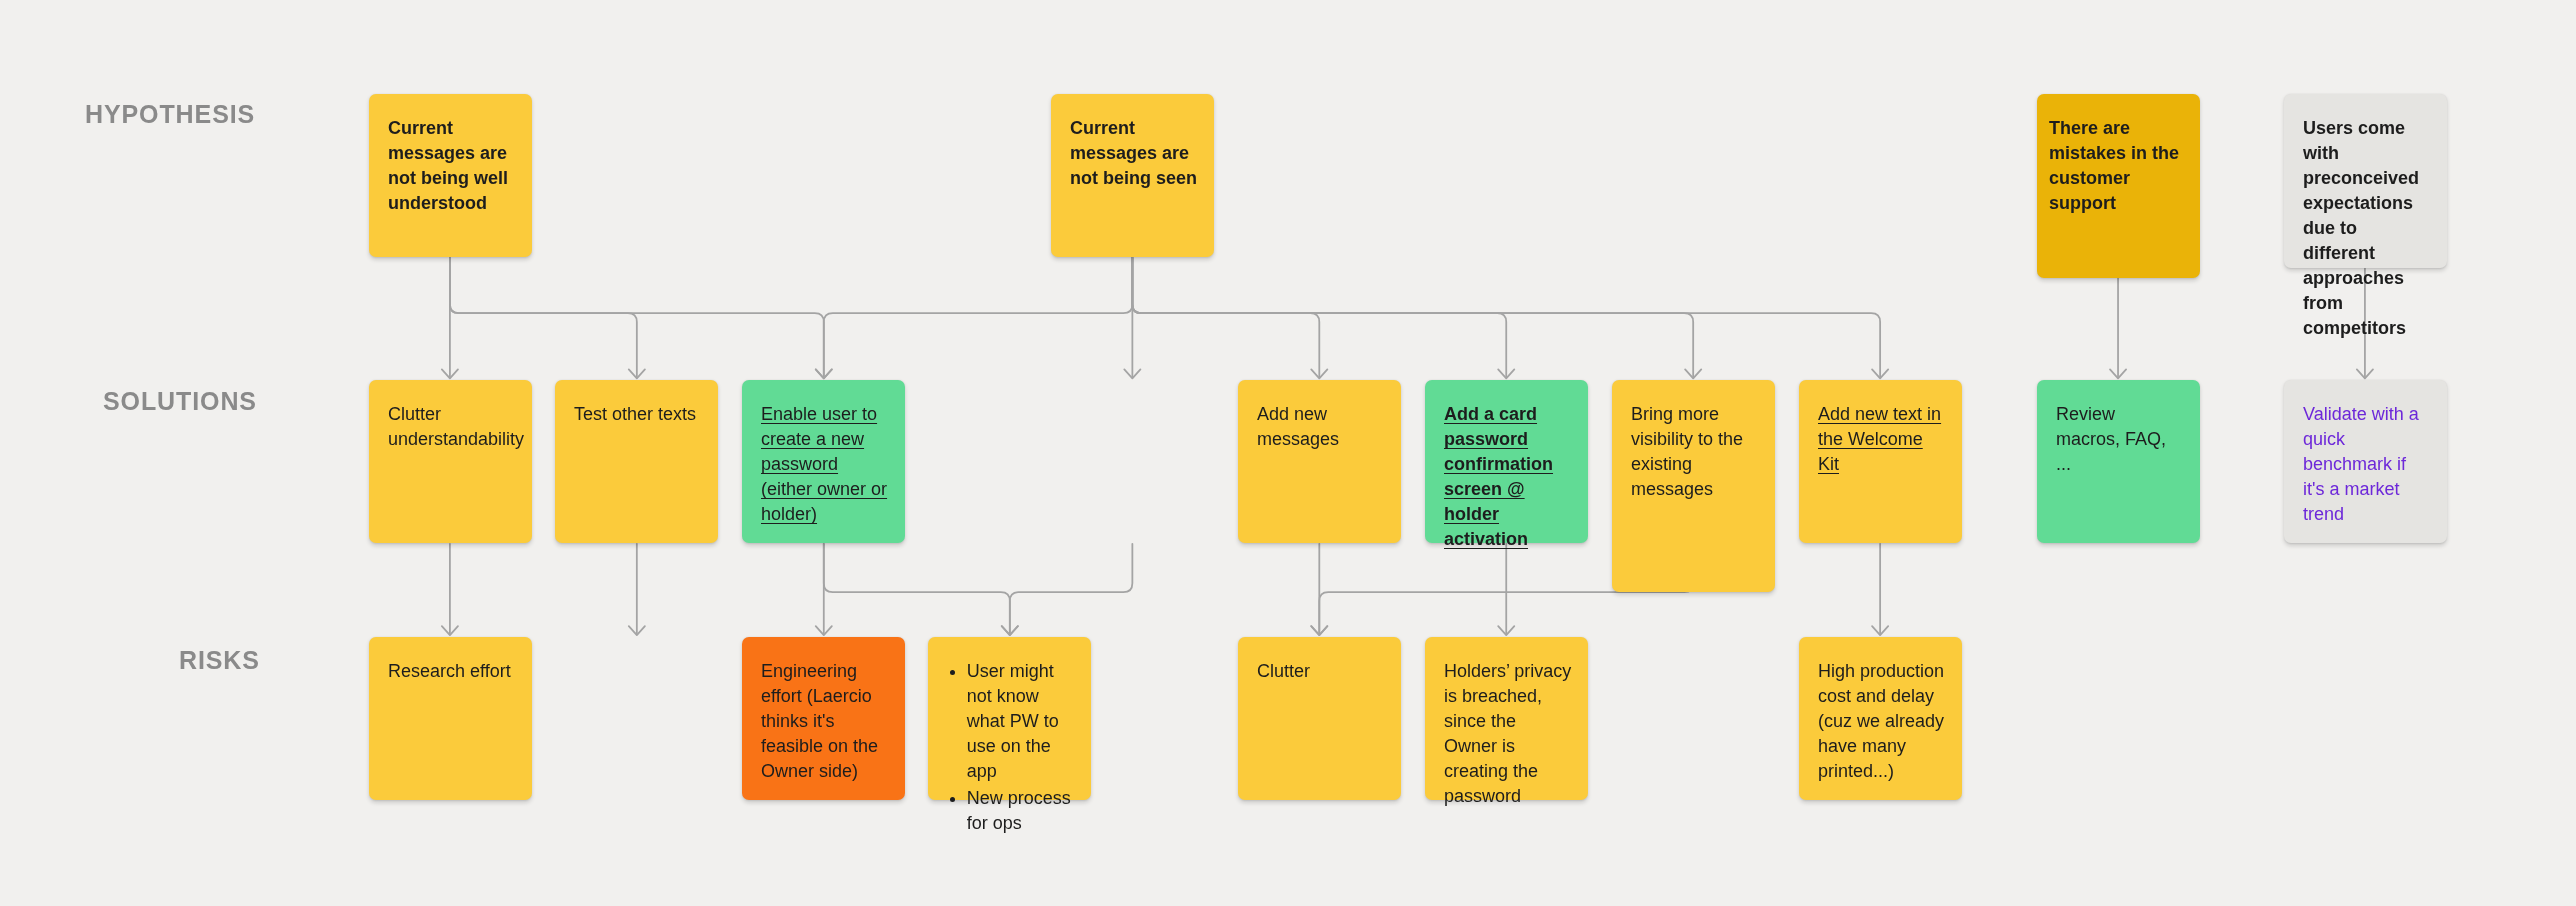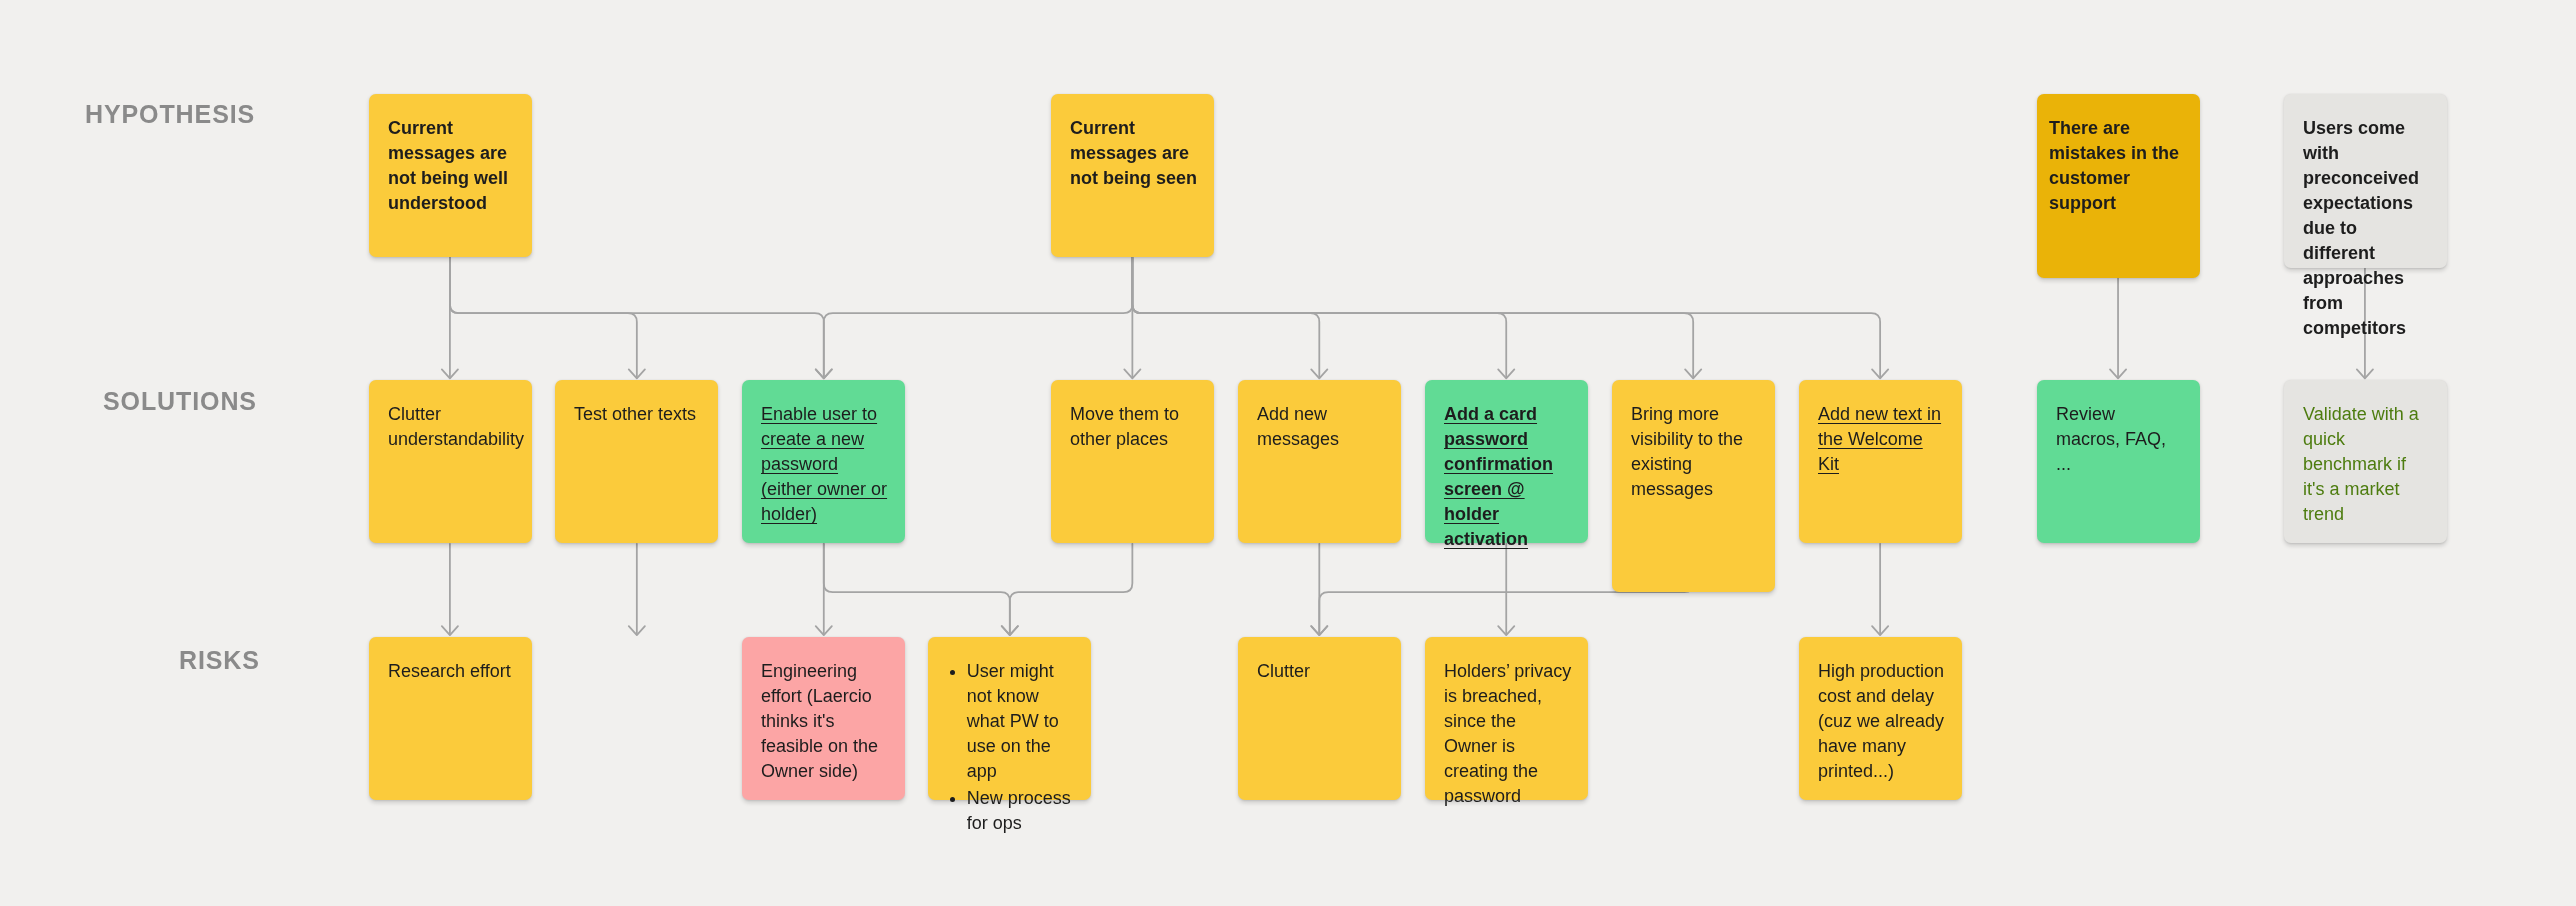--- a/index.html
+++ b/index.html
@@ -79,29 +79,28 @@
   <div class="row-label" id="label-0" style="left: 85px; top: 100px; color: rgb(138, 138, 138);">HYPOTHESIS</div>
   <div class="row-label" id="label-1" style="left: 103px; top: 387px; color: rgb(138, 138, 138);">SOLUTIONS</div>
   <div class="row-label" id="label-2" style="left: 179px; top: 646px; color: rgb(138, 138, 138);">RISKS</div>
 <div class="note bold" style="left: 369px; top: 94px; width: 163px; height: 163px; background: rgb(251, 203, 59); color: rgb(29, 29, 29);"><span>Current messages are not being well understood</span></div>
     <div class="note bold" style="left: 1051px; top: 94px; width: 163px; height: 163px; background: rgb(251, 203, 59); color: rgb(29, 29, 29);"><span>Current messages are not being seen</span></div>
     <div class="note bold" style="left: 2037px; top: 94px; width: 163px; height: 184px; background: #eab308; color: rgb(29, 29, 29); padding-left: 12px;"><span>There are mistakes in the customer support</span></div>
     <div class="note bold" style="left: 2284px; top: 94px; width: 163px; height: 174px; background: rgb(229, 228, 225); color: rgb(29, 29, 29);"><span>Users come with preconceived expectations due to different approaches from competitors</span></div>
     <div class="note" style="left: 369px; top: 380px; width: 163px; height: 163px; background: rgb(251, 203, 59); color: rgb(29, 29, 29);"><span>Clutter understandability</span></div>
     <div class="note" style="left: 555px; top: 380px; width: 163px; height: 163px; background: rgb(251, 203, 59); color: rgb(29, 29, 29);"><span>Test other texts</span></div>
     <div class="note" style="left: 742px; top: 380px; width: 163px; height: 163px; background: rgb(97, 219, 149); color: rgb(29, 29, 29);"><span class="u">Enable user to create a new password (either owner or holder)</span></div>
-    <div class="note" style="left: 1051px; top: 380px; width: 163px; height: 163px; background: rgb(251, 203, 59); color: rgb(29, 29, 29);"><span>Move them to other places</span></div>
     <div class="note" style="left: 1238px; top: 380px; width: 163px; height: 163px; background: rgb(251, 203, 59); color: rgb(29, 29, 29);"><span>Add new messages</span></div>
     <div class="note" style="left: 1425px; top: 380px; width: 163px; height: 163px; background: rgb(97, 219, 149); color: rgb(29, 29, 29); font-weight: bold;"><span class="u">Add a card password confirmation screen @ holder activation</span></div>
     <div class="note" style="left: 1612px; top: 380px; width: 163px; height: 212px; background: rgb(251, 203, 59); color: rgb(29, 29, 29);"><span>Bring more visibility to the existing messages</span></div>
     <div class="note" style="left: 1799px; top: 380px; width: 163px; height: 163px; background: rgb(251, 203, 59); color: rgb(29, 29, 29);"><span class="u">Add new text in the Welcome Kit</span></div>
     <div class="note" style="left: 2037px; top: 380px; width: 163px; height: 163px; background: rgb(97, 219, 149); color: rgb(29, 29, 29);"><span>Review macros, FAQ, ...</span></div>
-    <div class="note" style="left: 2284px; top: 380px; width: 163px; height: 163px; background: rgb(229, 228, 225); color: #4d7c0f;"><span>Validate with a quick benchmark if it's a market trend</span></div>
+    <div class="note" style="left: 2284px; top: 380px; width: 163px; height: 163px; background: rgb(229, 228, 225); color: #6d28d9;"><span>Validate with a quick benchmark if it's a market trend</span></div>
     <div class="note" style="left: 369px; top: 637px; width: 163px; height: 163px; background: rgb(251, 203, 59); color: rgb(29, 29, 29);"><span>Research effort</span></div>
-    <div class="note" style="left: 742px; top: 637px; width: 163px; height: 163px; background: #fca5a5; color: rgb(29, 29, 29);"><span>Engineering effort (Laercio thinks it's feasible on the Owner side)</span></div>
+    <div class="note" style="left: 742px; top: 637px; width: 163px; height: 163px; background: #f97316; color: rgb(29, 29, 29);"><span>Engineering effort (Laercio thinks it's feasible on the Owner side)</span></div>
     <div class="note" style="left: 928px; top: 637px; width: 163px; height: 163px; background: rgb(251, 203, 59); color: rgb(29, 29, 29);">
       <ul>
         <li>User might not know what PW to use on the app</li>
         <li>New process for ops</li>
       </ul>
     </div>
     <div class="note" style="left: 1238px; top: 637px; width: 163px; height: 163px; background: rgb(251, 203, 59); color: rgb(29, 29, 29);"><span>Clutter</span></div>
     <div class="note" style="left: 1425px; top: 637px; width: 163px; height: 163px; background: rgb(251, 203, 59); color: rgb(29, 29, 29);"><span>Holders’ privacy is breached, since the Owner is creating the password</span></div>
     <div class="note" style="left: 1799px; top: 637px; width: 163px; height: 163px; background: rgb(251, 203, 59); color: rgb(29, 29, 29);"><span>High production cost and delay (cuz we already have many printed...)</span></div>
   </div>

